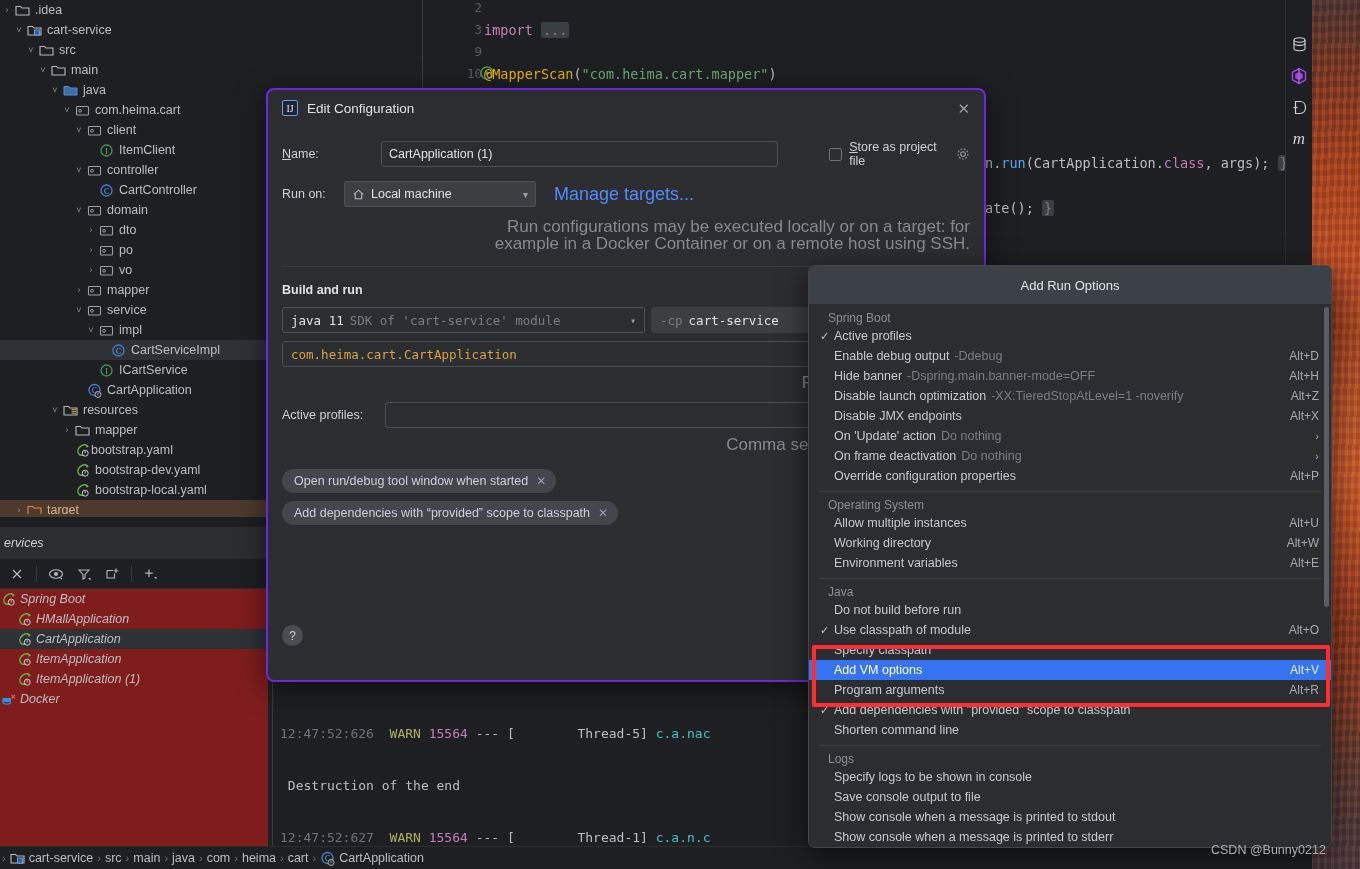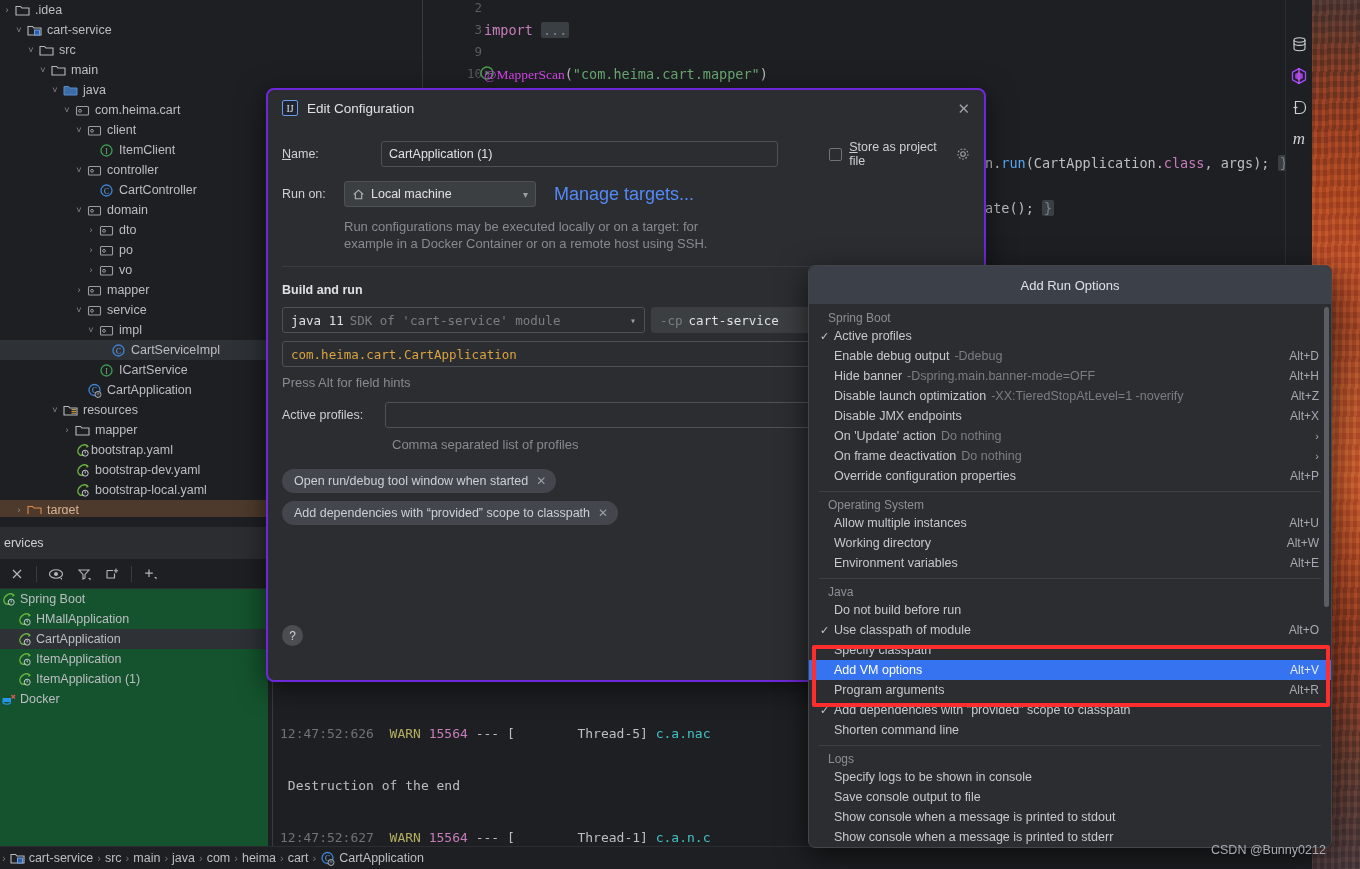--- a/index.html
+++ b/index.html
@@ -56,41 +56,42 @@
   
   .code-pane {
     position: absolute; left: 422px; top: 0; right: 75px; height: 95px;
     background: #1e1f22;
     font-family: "DejaVu Sans Mono", monospace; font-size: 13.5px;
   }
   .gutter-line { position:absolute; left:0; width:60px; text-align:right; color:#585c63; font-size:12.5px; }
   .code-line { position:absolute; left:62px; white-space:pre; }
   .kw2 { color: #c77dbb; }
   .str { color: #6aab73; }
-  .ann { color: #d946ef; font-family: Liberation Serif, serif; }
+  .ann { color: #eab308; }
   .fn { color: #56a8f5; }
   .pl { color: #bcbec4; }
   .fold { background: #3a3f44; color:#7a8089; border-radius:2px; padding:0 2px; }
 
   .code-right {
     position: absolute; left: 985px; top: 145px; width: 300px; height: 120px;
     font-family: "DejaVu Sans Mono", monospace; font-size: 13.5px; white-space: pre;
   }
 
   
   .right-bar {
     position: absolute; right: 48px; top: 0; width: 27px; height: 869px;
     background: #1e1f22; border-left: 1px solid #2b2d30;
     display: flex; flex-direction: column; align-items: center; gap: 14px; padding-top: 8px;
   }
 
   
   .services-tw {
     position: absolute; left: 0; top: 527px; width: 268px; height: 319px;
-    background: #14532d;
+    background: #7f1d1d;
+    font-style: italic;
   }
   .services-header {
     height: 32px; background: #2b2d30; display:flex; align-items:center;
     padding-left: 4px; font-size: 12.5px; color: #ced0d6;
   }
   .services-toolbar {
     height: 30px; display:flex; align-items:center; gap:2px; padding-left: 4px;
     background: #1e1f22; border-bottom: 1px solid #2b2d30;
   }
   .tb-btn { width: 26px; height: 24px; display:flex; align-items:center; justify-content:center; }
@@ -144,21 +145,21 @@
     background: #2b2d30; border: 1px solid #4e5157; border-radius: 3px;
     height: 26px; line-height: 24px; padding: 0 7px; font-size: 12.5px; color: #dfe1e5;
   }
   .combo {
     background: #3c3f41; border: 1px solid #4e5157; border-radius: 3px;
     height: 26px; display:flex; align-items:center; gap: 6px; padding: 0 7px;
     font-size: 12.5px; color: #dfe1e5; position: relative;
   }
   .combo .chev { margin-left: auto; color:#9a9ea6; font-size:10px; }
   .link { color: #548af7; font-size: 18px; cursor: default; }
-  .hint { color: #868a91; font-size: 13px; line-height: 17px; }
+  .hint { color: #868a91; font-size: 17px; line-height: 17px; text-align: right; }
   .checkbox {
     width: 13px; height: 13px; border: 1px solid #6f737a; border-radius: 2px;
     background: #2b2d30; flex: 0 0 auto;
   }
   .sect-title { font-size: 12.5px; color:#dfe1e5; font-weight: bold; margin-top: 16px; }
   .divider { height:1px; background:#393b40; margin-top: 8px; }
   .combo-mono {
     background:#2b2d30; border:1px solid #4e5157; border-radius:3px; height:26px;
     display:flex; align-items:center; padding: 0 8px; font-family:"DejaVu Sans Mono", monospace;
     font-size:12.5px; color:#dfe1e5; gap:6px;

